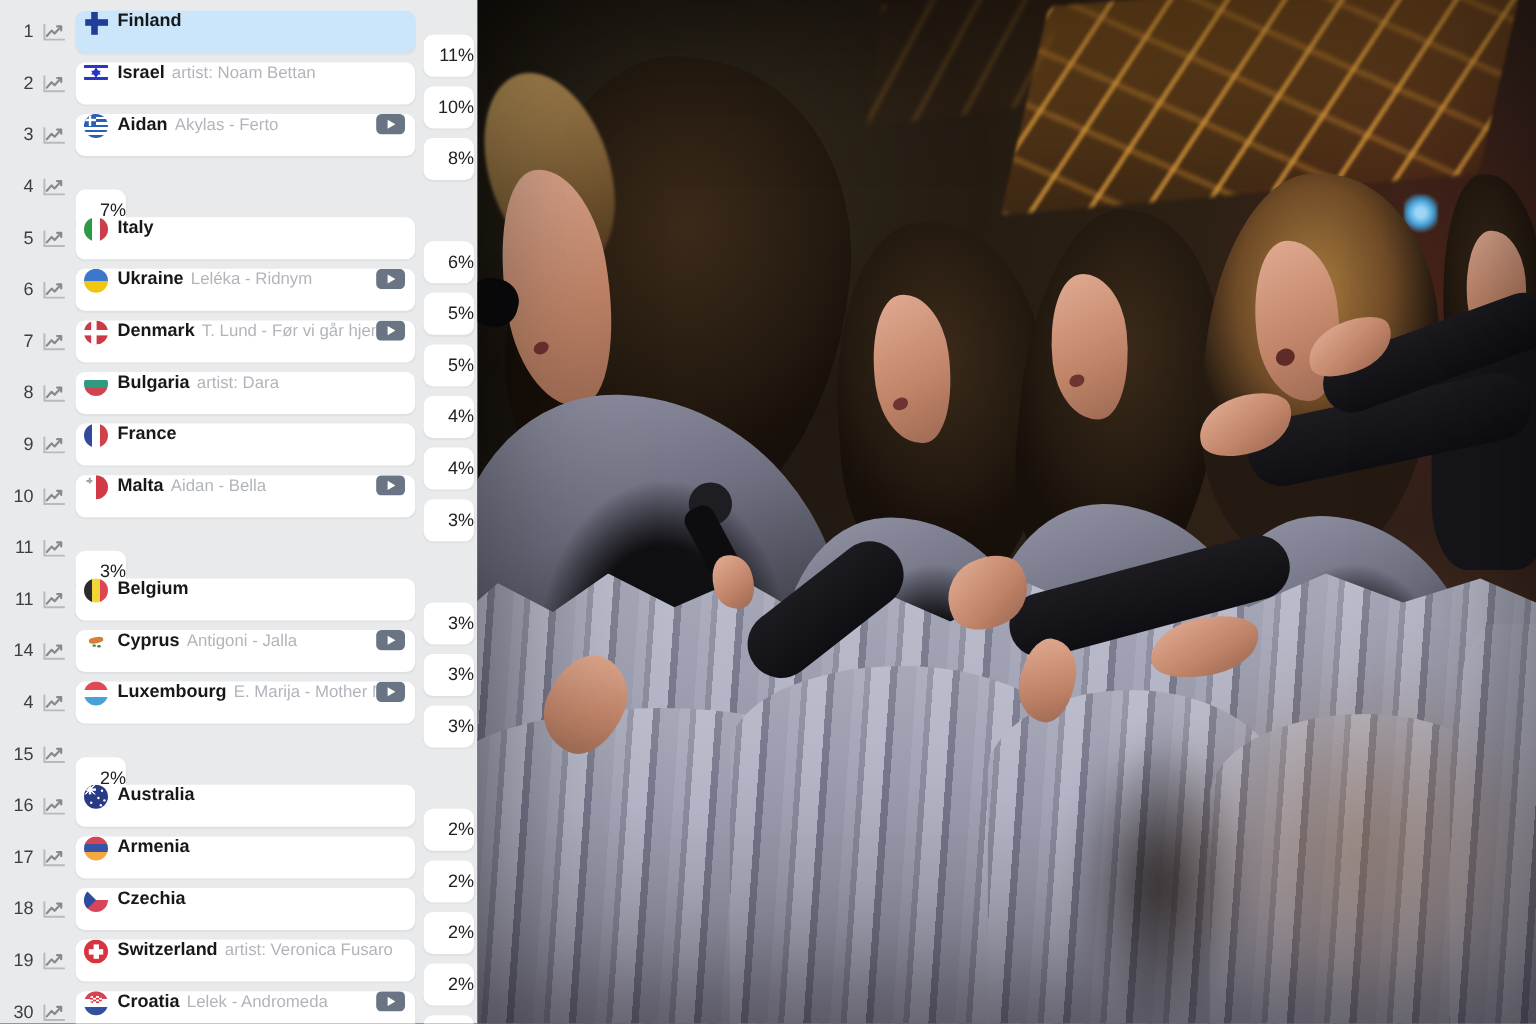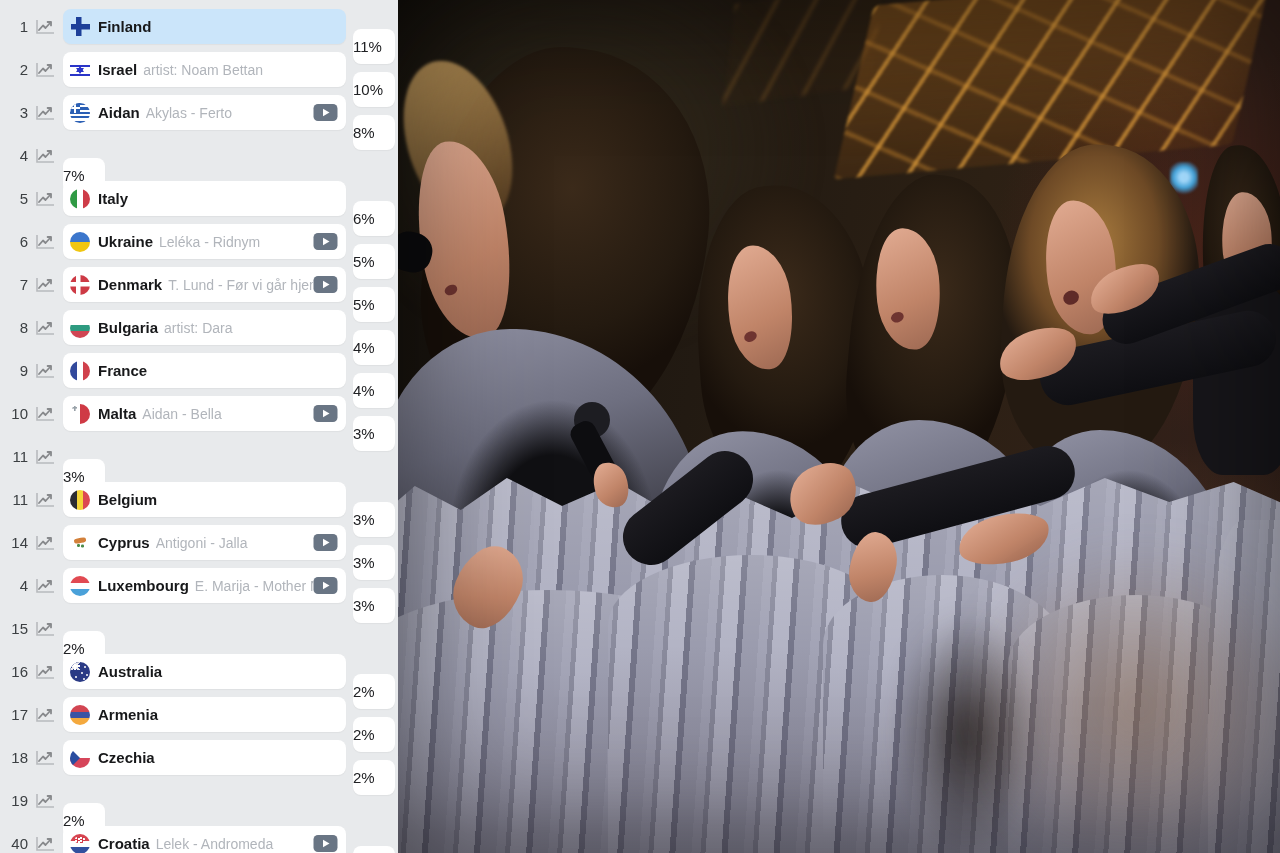--- a/index.html
+++ b/index.html
@@ -6,27 +6,27 @@
   html,body { width:1280px; height:853px; overflow:hidden; }
   body { font-family:"Liberation Sans", sans-serif; background:#e8eaec; position:relative; }
 
   
   .ranking-panel { position:absolute; left:0; top:0; width:398px; height:853px; padding-top:9px; overflow:hidden; }
   .row { display:flex; align-items:center; height:35px; margin:0 3px 8px 0; }
   .rank-cell { display:flex; align-items:center; width:63px; flex:none; padding-left:6px; }
   .rank { width:22px; text-align:right; font-size:15px; color:#3c4043; }
   .trend { width:26px; height:22px; margin-left:4px; display:flex; align-items:center; justify-content:center; cursor:pointer; }
   .country-card { position:relative; flex:1; min-width:0; height:35px; margin-right:7px; background:#fff; border-radius:8px;
-                  display:flex; align-items:center; padding:0 8px 0 7px; overflow:hidden;
+                  display:flex; align-items:flex-start; padding:0 8px 0 7px; overflow:hidden;
                   box-shadow:0 1px 1px rgba(60,64,67,.06); cursor:pointer; }
   .country-card.highlighted { background:#cbe5fa; }
   .country-name { font-size:15px; font-weight:700; color:#17181a; white-space:nowrap; }
   .artist-name { font-size:14px; color:#b1b5bb; margin-left:6px; white-space:nowrap; overflow:hidden; flex:1; min-width:0; }
   .video-btn { flex:none; margin-left:auto; width:25px; height:17px; display:flex; cursor:pointer; }
-  .percent-box { flex:none; width:42px; height:35px; background:#fff; border-radius:8px; text-align:left;
+  .percent-box { flex:none; width:42px; height:35px; background:#fff; border-radius:8px; text-align:right;
                  line-height:35px; font-size:15px; font-weight:500; color:#202124; box-shadow:0 1px 1px rgba(60,64,67,.06);margin-top:40px; }
 
   
   .flag { position:relative; flex:none; width:20px; height:20px; border-radius:50%; margin-right:8px; overflow:hidden; background-repeat:no-repeat; }
   .flag::before, .flag::after { content:none; }
 
   .flag-fi { background-color:transparent; overflow:visible; border-radius:0;
     background-image:linear-gradient(#1d3f99,#1d3f99),linear-gradient(#1d3f99,#1d3f99);
     background-size:5.5px 19px,19px 5.5px; background-position:5.5px .5px,.5px 7.2px; }
   .flag-il { border-radius:2.5px; height:15px; margin-top:1px; overflow:visible;
@@ -540,26 +540,32 @@
     <div class="rank-cell">
       <span class="rank">19</span>
       <span class="trend">
         <svg width="20" height="16" viewBox="0 0 20 16">
           <path d="M2 1 V14 H19" fill="none" stroke="#b7babd" stroke-width="1.6"></path>
           <path d="M4 11 L8 6.5 L10.5 9 L15.5 3.5" fill="none" stroke="#87898c" stroke-width="1.8" stroke-linecap="round" stroke-linejoin="round"></path>
           <path d="M16 3 L12.6 3 M16 3 L16 6.4" fill="none" stroke="#87898c" stroke-width="1.8" stroke-linecap="round"></path>
         </svg>
       </span>
     </div>
+    <div class="country-card">
+      <span class="flag flag-ch"></span>
+      <span class="country-name">Switzerland</span>
+      <span class="artist-name">artist: Veronica Fusaro</span>
+
+    </div>
     <div class="percent-box">2%</div>
   </div>
 
   <div class="row">
     <div class="rank-cell">
-      <span class="rank">40</span>
+      <span class="rank">30</span>
       <span class="trend">
         <svg width="20" height="16" viewBox="0 0 20 16">
           <path d="M2 1 V14 H19" fill="none" stroke="#b7babd" stroke-width="1.6"></path>
           <path d="M4 11 L8 6.5 L10.5 9 L15.5 3.5" fill="none" stroke="#87898c" stroke-width="1.8" stroke-linecap="round" stroke-linejoin="round"></path>
           <path d="M16 3 L12.6 3 M16 3 L16 6.4" fill="none" stroke="#87898c" stroke-width="1.8" stroke-linecap="round"></path>
         </svg>
       </span>
     </div>
     <div class="country-card">
       <span class="flag flag-hr"></span>

